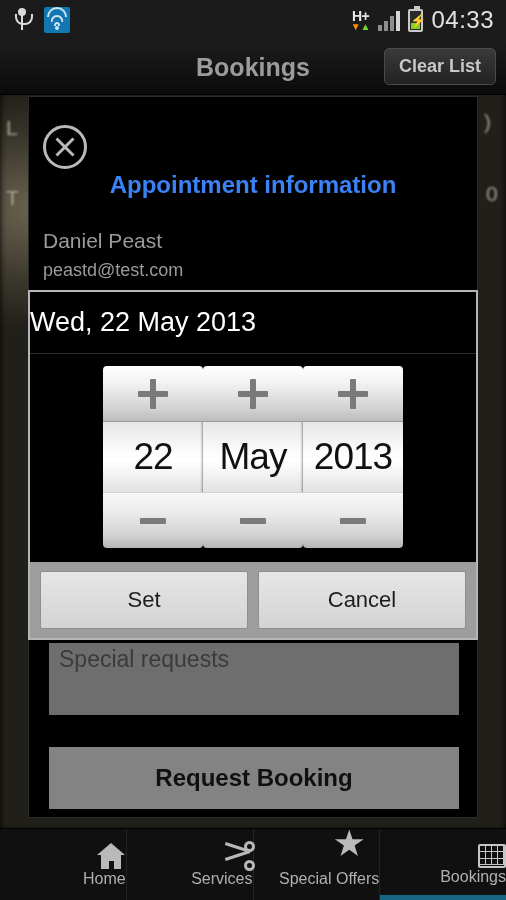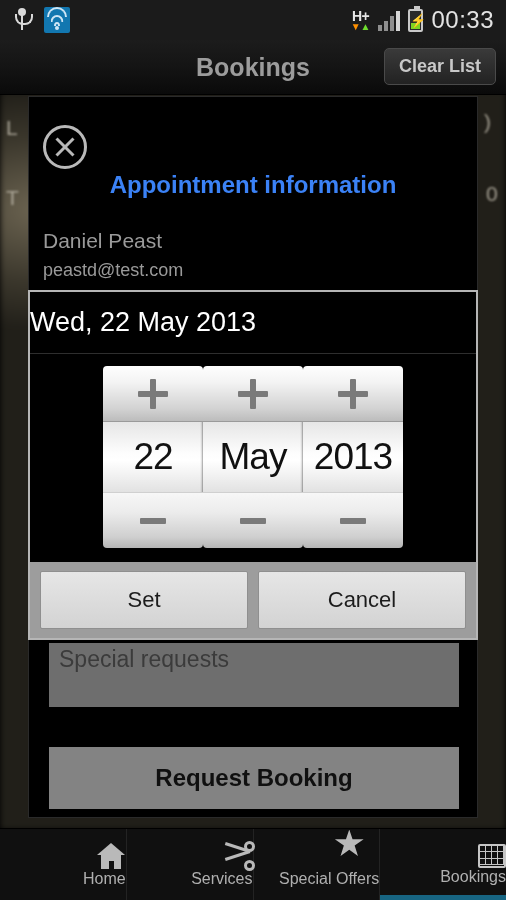--- a/index.html
+++ b/index.html
@@ -135,21 +135,21 @@
   }
   .req-field {
     position: absolute; left: 20px; top: 330px; width: 410px; height: 62px;
     background: #141414;
   }
   .slot-field {
     position: absolute; left: 20px; top: 412px; width: 410px; height: 62px;
     background: #141414;
   }
   .special-box {
-    position: absolute; left: 20px; top: 546px; width: 410px; height: 64px;
+    position: absolute; left: 20px; top: 546px; width: 410px; height: 72px;
     background: #6e6e6e;
   }
   .special-label {
     position: absolute; left: 10px; top: 3px;
     color: #3b3b3b; font-size: 23px;
   }
   .request-booking {
     position: absolute; left: 20px; top: 650px; width: 410px; height: 62px;
     background: #838383;
     display: flex; align-items: center; justify-content: center;
@@ -308,21 +308,21 @@
       <div class="sig">
           <i></i>
           <i></i>
           <i></i>
           <i></i>
         </div>
       <div class="batt">
         <span class="fill"></span>
           <span class="bolt">⚡</span>
       </div>
-      <div class="sb-time">00:33</div>
+      <div class="sb-time">04:33</div>
     </div>
   </div>
 
   <div class="actionbar">
     <div class="ab-title">Bookings</div>
     <div class="clear-btn">Clear List</div>
   </div>
 
   <div class="appt-dialog">
     <div class="close-ico"></div>

